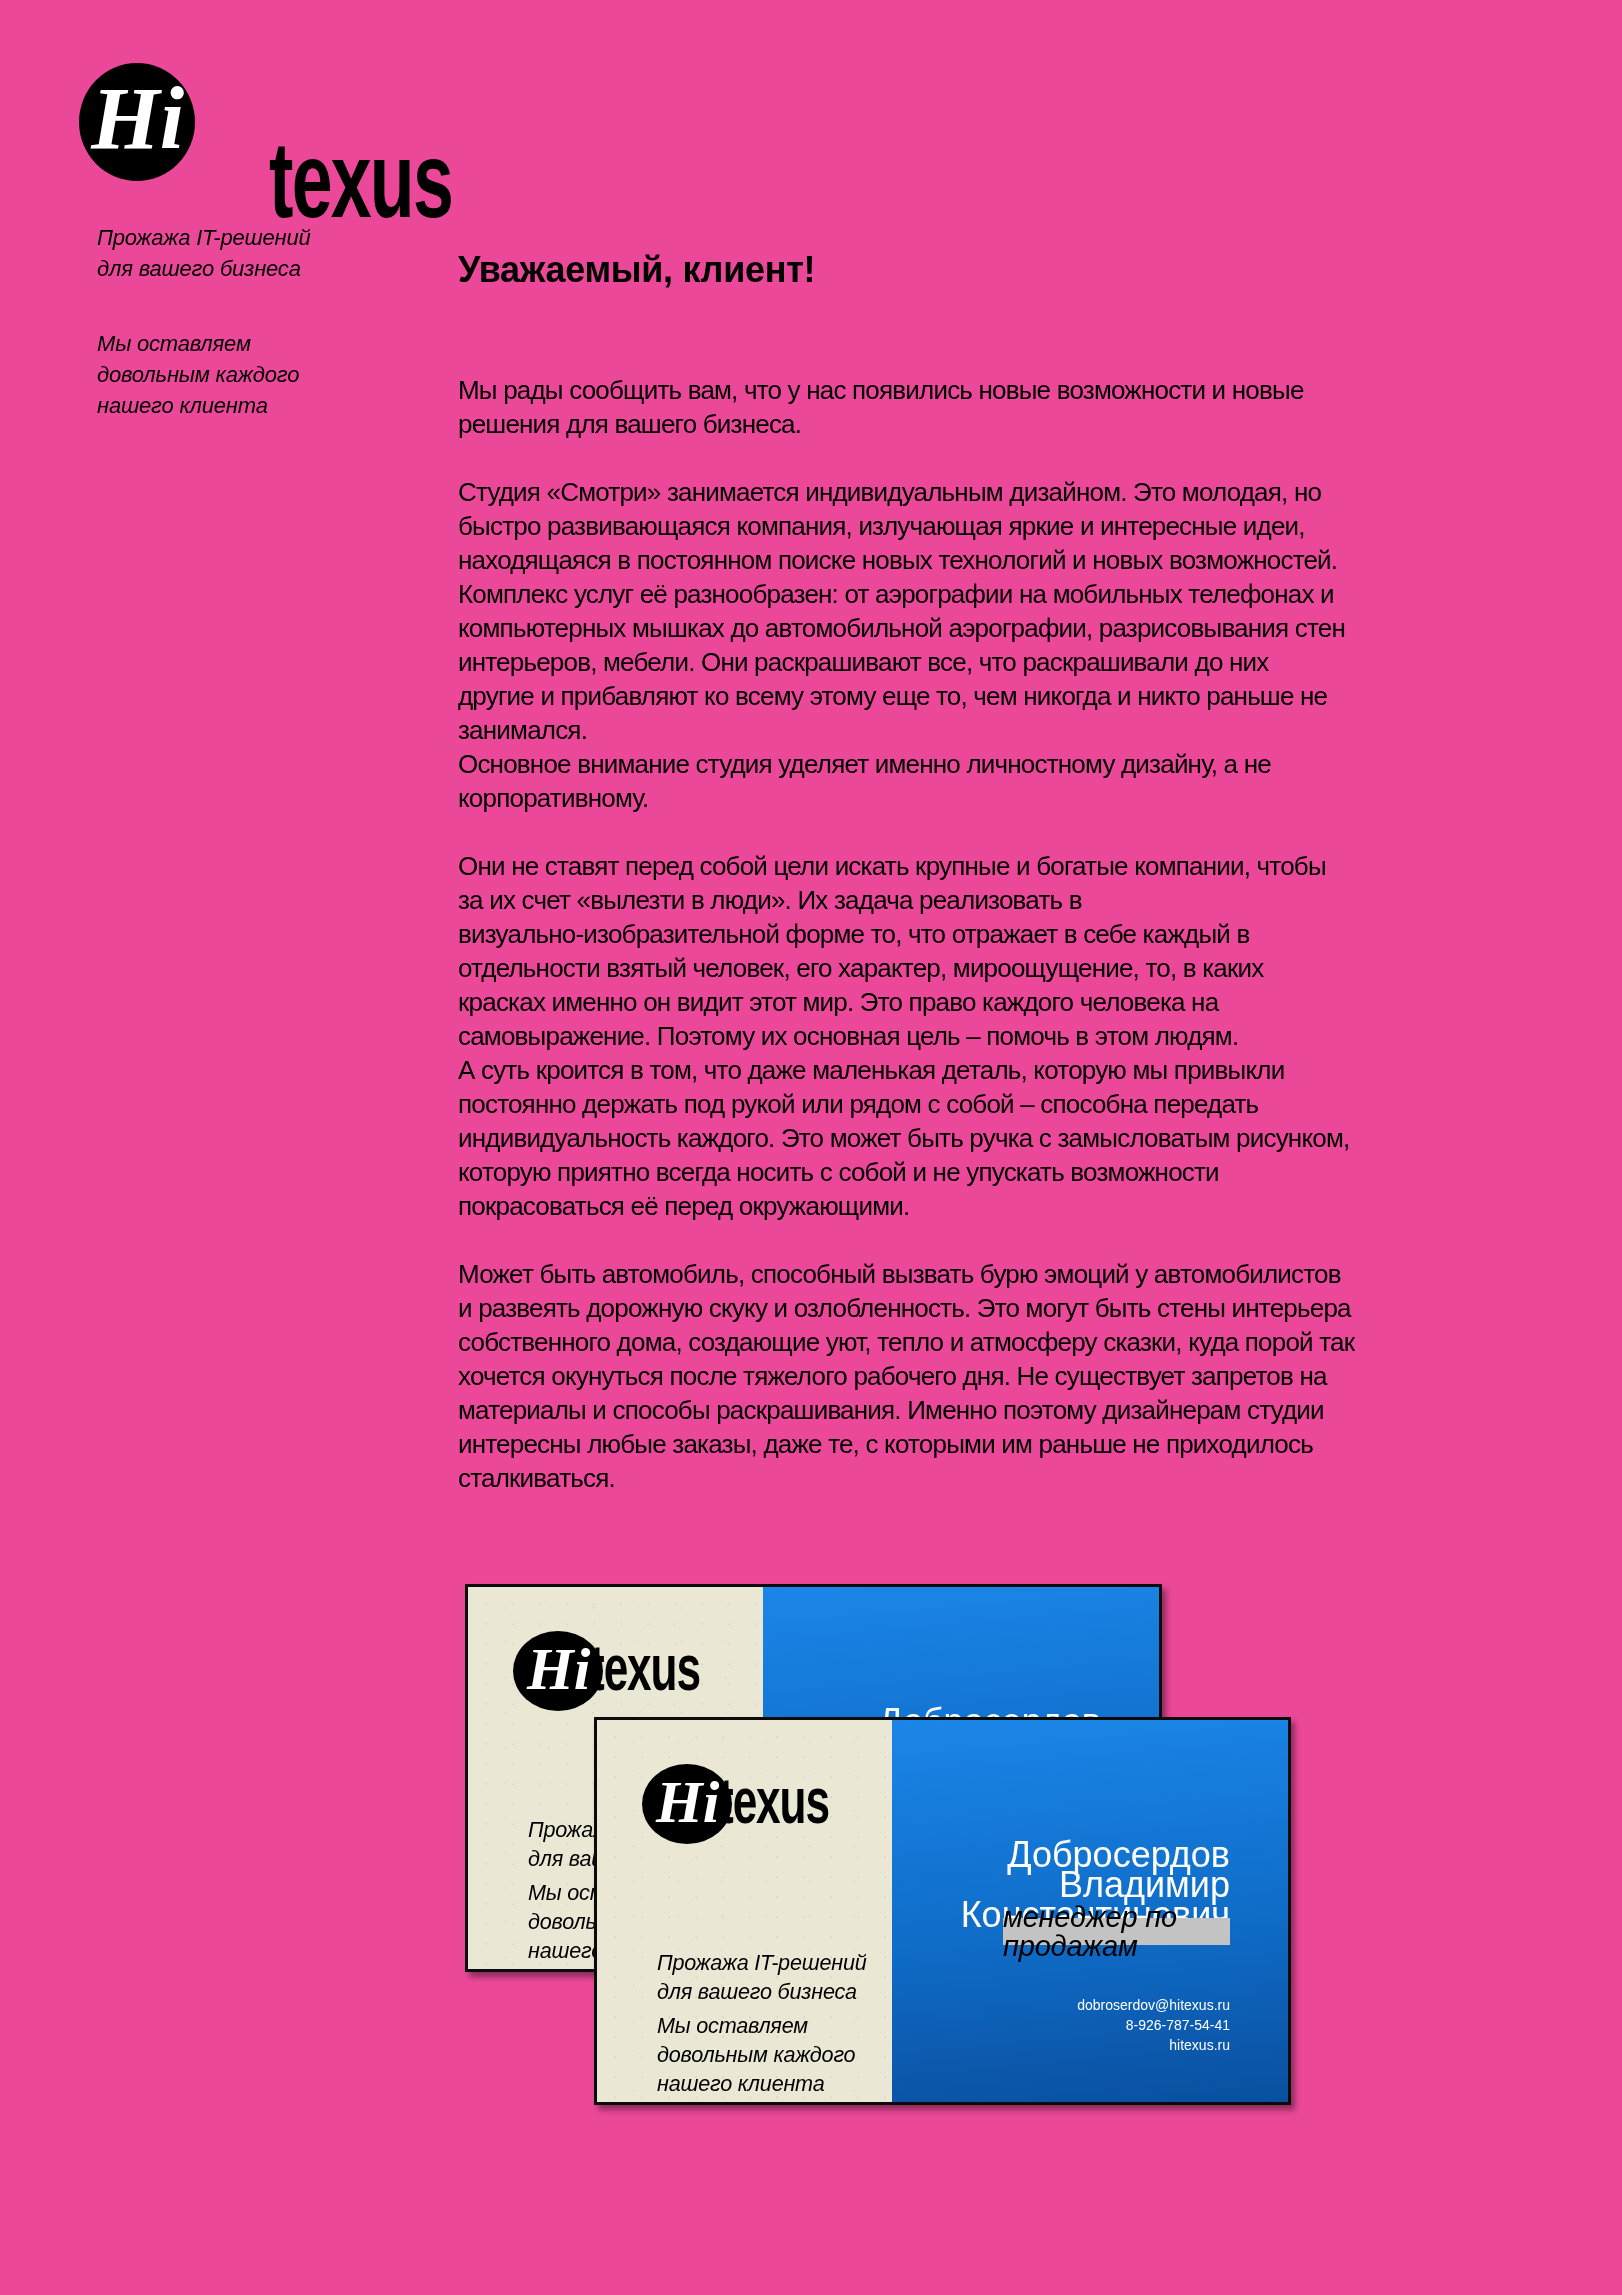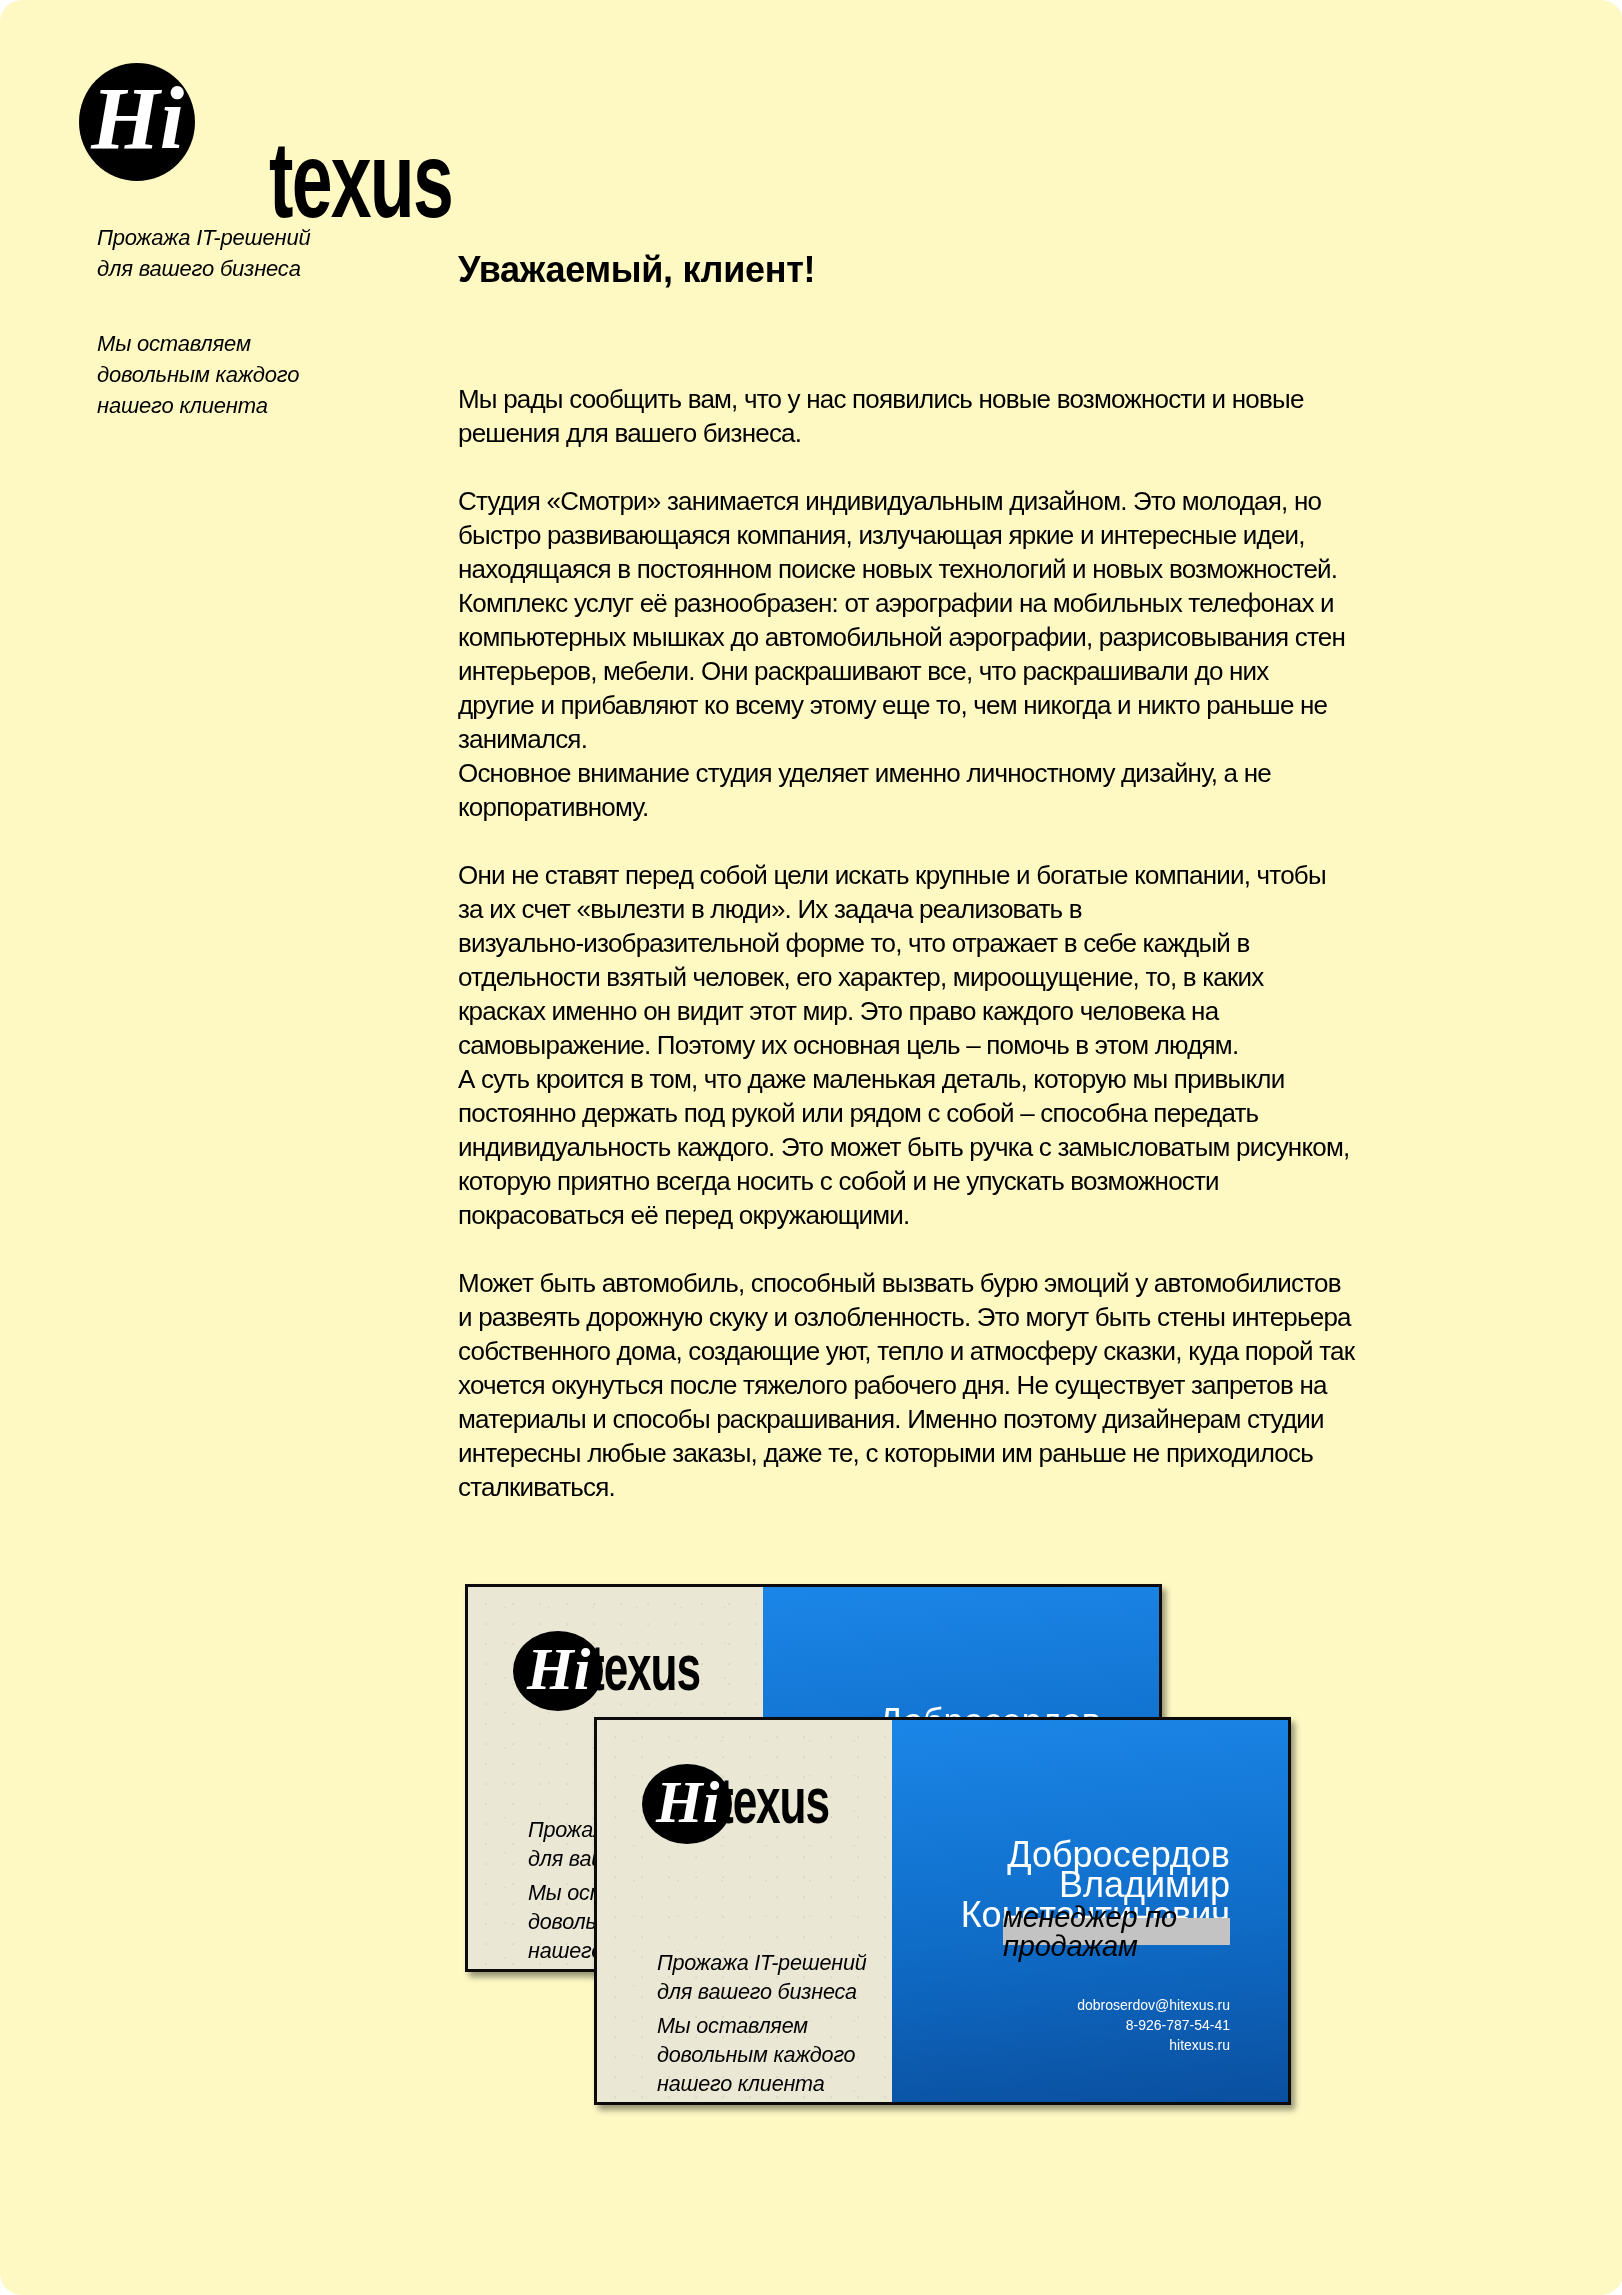--- a/index.html
+++ b/index.html
@@ -1,24 +1,23 @@
 <!DOCTYPE html>
 <html style="--accent-blue-top: #1b86e8; --accent-blue-bottom: #0a4f9f; --card-cream: #eae7d5; --title-box-gray: #c3c3c3; --text: #000000;font-size:10.5px"><head>
 <meta charset="utf-8">
 <style>
   html,body{margin:0;padding:0;background:#fff;}
   .page{
     position:relative;
     width:1623px;
     height:2295px;
-    background:#fef9c3;
+    background:#ec4899;
     font-family:"Liberation Sans",sans-serif;
     color:#000;
     overflow:hidden;
-    border-radius:22px;
   }
   
   .logo-main{position:absolute;left:79px;top:63px;width:340px;height:121px;}
   .logo-main .oval{
     position:absolute;left:0;top:0;width:116px;height:118px;background:#000;
     border-radius:50%;display:flex;align-items:center;justify-content:center;
   }
   .logo-main .hi{
     font-family:"Liberation Serif",serif;font-style:italic;font-weight:700;
     font-size:88px;line-height:1;color:#fff;padding:0 0 6.5px 1.3px;
@@ -41,21 +40,21 @@
   }
   .side1{top:222px;}
   .side2{top:328px;}
   
   .salutation{
     position:absolute;left:458px;top:228px;
     font-weight:700;font-size:36px;line-height:1;letter-spacing:-0.3px;
   }
   .letter-body{position:absolute;left:458px;top:373px;width:1152px;}
   .para{
-    margin:9px 0 34px 0;font-size:26px;line-height:34px;
+    margin:0 0 34px 0;font-size:26px;line-height:34px;
     letter-spacing:-0.8px;white-space:pre-line;
   }
   
   .card{
     position:absolute;width:691px;height:382px;
     border:3.3px solid #0b0b0b;
     background-color:var(--card-cream,#eae7d5);
     background-image:
       radial-gradient(rgba(110,110,75,0.22) 0.9px, transparent 0.9px),
       radial-gradient(rgba(110,110,75,0.15) 0.7px, transparent 0.7px);

